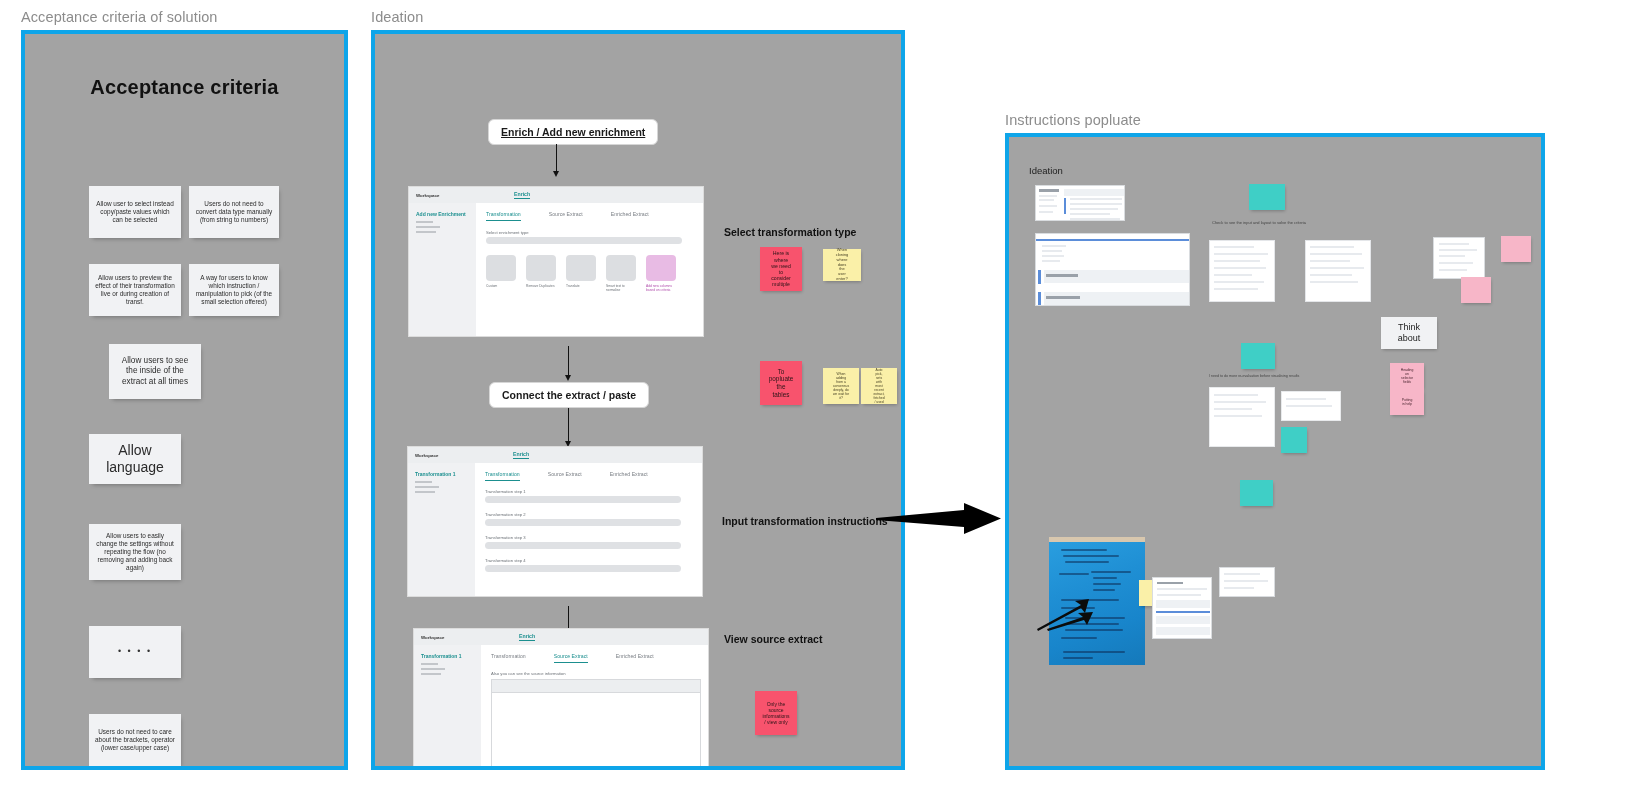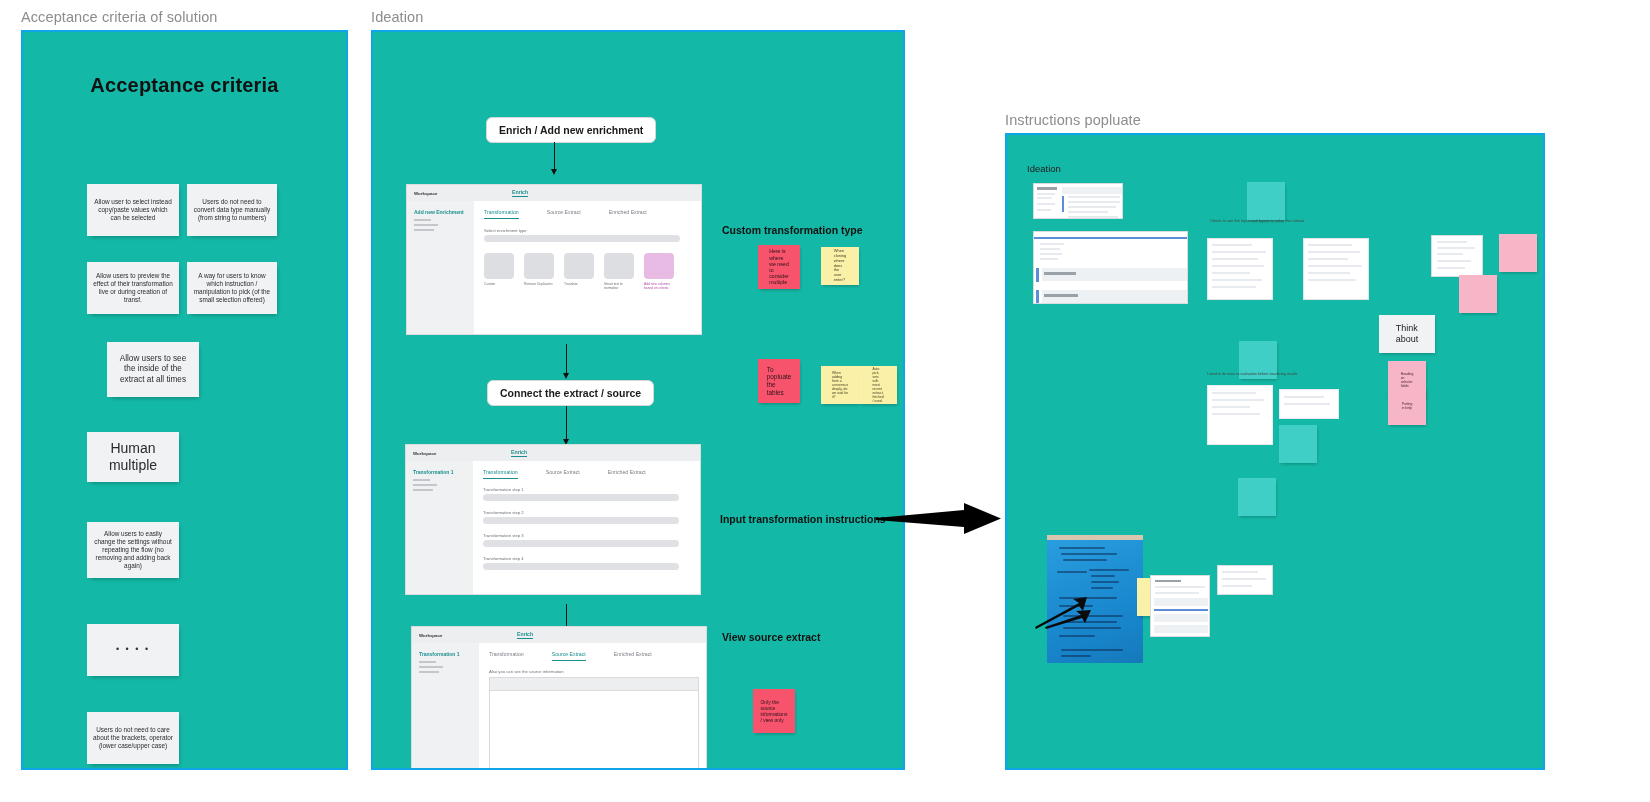--- a/index.html
+++ b/index.html
@@ -17,22 +17,22 @@
     position: absolute;
     color: #8c8c8c;
     font-size: 14.5px;
     font-weight: 400;
     letter-spacing: .1px;
     white-space: nowrap;
   }
   
   .frame {
     position: absolute;
-    background: #14b8a6;
-    border: 2px solid #0ea5e9;
+    background: #a3a3a3;
+    border: 4px solid #0ea5e9;
     overflow: hidden;
   }
 
   
   #frame-acceptance { left: 21px; top: 30px; width: 327px; height: 740px; }
   .ac-heading {
     position: absolute; left: 0; right: 0; top: 42px;
     text-align: center;
     font-size: 20px; font-weight: bold; color: #111;
     letter-spacing: .2px;
@@ -121,23 +121,23 @@
   .wf-tablebox .hdr { height: 13px; background:#eceef0; border-bottom:1px solid #d7d9dc; }
 
   
   .section-cap {
     position: absolute;
     font-size: 10.5px; font-weight: bold; color:#111; white-space: nowrap;
   }
   .sticky {
     position: absolute;
     display:flex; align-items:center; justify-content:center;
-    line-height:1.2;
+    text-align:center; line-height:1.2;
     box-shadow: 1px 2px 3px -1px rgba(0,0,0,.25);
-    padding: 19px;
+    padding: 13px;
   }
   .sticky.pink   { background:#f8536d; color:#2d1418; }
   .sticky.yellow { background:#faf0a8; color:#4a4427; }
   .sticky.teal   { background:#3fcfc6; color:#10403d; }
   .sticky.rose   { background:#f7b6c8; color:#4a2630; }
   .sticky.grey   { background:#f1f2f4; color:#222; }
 
   .big-arrow { position: absolute; }
 
   
@@ -173,34 +173,34 @@
     <div class="ac-heading">Acceptance criteria</div>
 
     <div class="note small" style="left:64px; top:152px; width:92px; height:52px;">Allow user to select instead copy/paste values which can be selected</div>
     <div class="note small" style="left:164px; top:152px; width:90px; height:52px;">Users do not need to convert data type manually (from string to numbers)</div>
 
     <div class="note small" style="left:64px; top:230px; width:92px; height:52px;">Allow users to preview the effect of their transformation live or during creation of transf.</div>
     <div class="note small" style="left:164px; top:230px; width:90px; height:52px;">A way for users to know which instruction / manipulation to pick (of the small selection offered)</div>
 
     <div class="note med" style="left:64px; top:310px; width:92px; height:55px;margin-left:20px;">Allow users to see the inside of the extract at all times</div>
 
-    <div class="note big" style="left:64px; top:400px; width:92px; height:50px;">Human multiple</div>
+    <div class="note big" style="left:64px; top:400px; width:92px; height:50px;">Allow language</div>
 
     <div class="note small" style="left:64px; top:490px; width:92px; height:56px;">Allow users to easily change the settings without repeating the flow (no removing and adding back again)</div>
 
     <div class="note dots" style="left:64px; top:592px; width:92px; height:52px;">• • • •</div>
 
     <div class="note small" style="left:64px; top:680px; width:92px; height:52px;">Users do not need to care about the brackets, operator (lower case/upper case)</div>
   </div>
 
   <div class="frame-title" style="left:371px; top:9px;">Ideation</div>
 
   <div class="frame" id="frame-ideation">
 
-    <div class="flowbox" style="left:113px; top:85px;">Enrich / Add new enrichment</div>
+    <div class="flowbox" style="left:113px; top:85px;text-decoration:underline;">Enrich / Add new enrichment</div>
     <div class="arrow-v" style="left:181px; top:110px; height:28px;"></div>
 
     <div class="wf" style="left:33px; top:152px; width:296px; height:151px;">
       <div class="wf-top">
         <span class="ws">Workspace</span>
         <span class="enrich">Enrich</span>
       </div>
       <div class="wf-side">
         <div class="title">Add new Enrichment</div>
         <div class="ln"></div>
@@ -225,21 +225,21 @@
         <div class="wf-cap" style="left:10px; top:81px;">Custom</div>
         <div class="wf-cap" style="left:50px; top:81px;">Remove Duplicates</div>
         <div class="wf-cap" style="left:90px; top:81px;">Translate</div>
         <div class="wf-cap" style="left:130px; top:81px;">Smart text to normalise</div>
         <div class="wf-cap pink" style="left:170px; top:81px;">Add new columns based on criteria</div>
       </div>
     </div>
 
     <div class="arrow-v" style="left:193px; top:312px; height:30px;"></div>
 
-    <div class="flowbox" style="left:114px; top:348px;">Connect the extract / source</div>
+    <div class="flowbox" style="left:114px; top:348px;">Connect the extract / paste</div>
     <div class="arrow-v" style="left:193px; top:374px; height:34px;"></div>
 
     <div class="wf" style="left:32px; top:412px; width:296px; height:151px;">
       <div class="wf-top">
         <span class="ws">Workspace</span>
         <span class="enrich">Enrich</span>
       </div>
       <div class="wf-side">
         <div class="title">Transformation 1</div>
         <div class="ln"></div>
@@ -282,21 +282,21 @@
           <div class="wf-tab active">Source Extract</div>
           <div class="wf-tab">Enriched Extract</div>
         </div>
         <div class="wf-label" style="left:10px; top:26px;">Also you can see the source information</div>
         <div class="wf-tablebox" style="left:10px; top:34px; width:210px; height:98px;">
           <div class="hdr"></div>
         </div>
       </div>
     </div>
 
-    <div class="section-cap" style="left:349px; top:192px;">Custom transformation type</div>
+    <div class="section-cap" style="left:349px; top:192px;">Select transformation type</div>
     <div class="sticky pink" style="left:385px; top:213px; width:42px; height:44px; font-size:5.2px;">Here is where we need to consider multiple</div>
     <div class="sticky yellow" style="left:448px; top:215px; width:38px; height:32px; font-size:4px;">When cloning where does the user enter?</div>
 
     <div class="sticky pink" style="left:385px; top:327px; width:42px; height:44px; font-size:6.4px;">To popluate the tables</div>
     <div class="sticky yellow" style="left:448px; top:334px; width:36px; height:36px; font-size:3.4px;">When adding from a consensus deeply, do we wait for it?</div>
     <div class="sticky yellow" style="left:486px; top:334px; width:36px; height:36px; font-size:3.4px;">Auto pick, sets with most recent extract, fetched / used</div>
 
     <div class="section-cap" style="left:347px; top:481px;">Input transformation instructions</div>
 
     <div class="section-cap" style="left:349px; top:599px;">View source extract</div>

